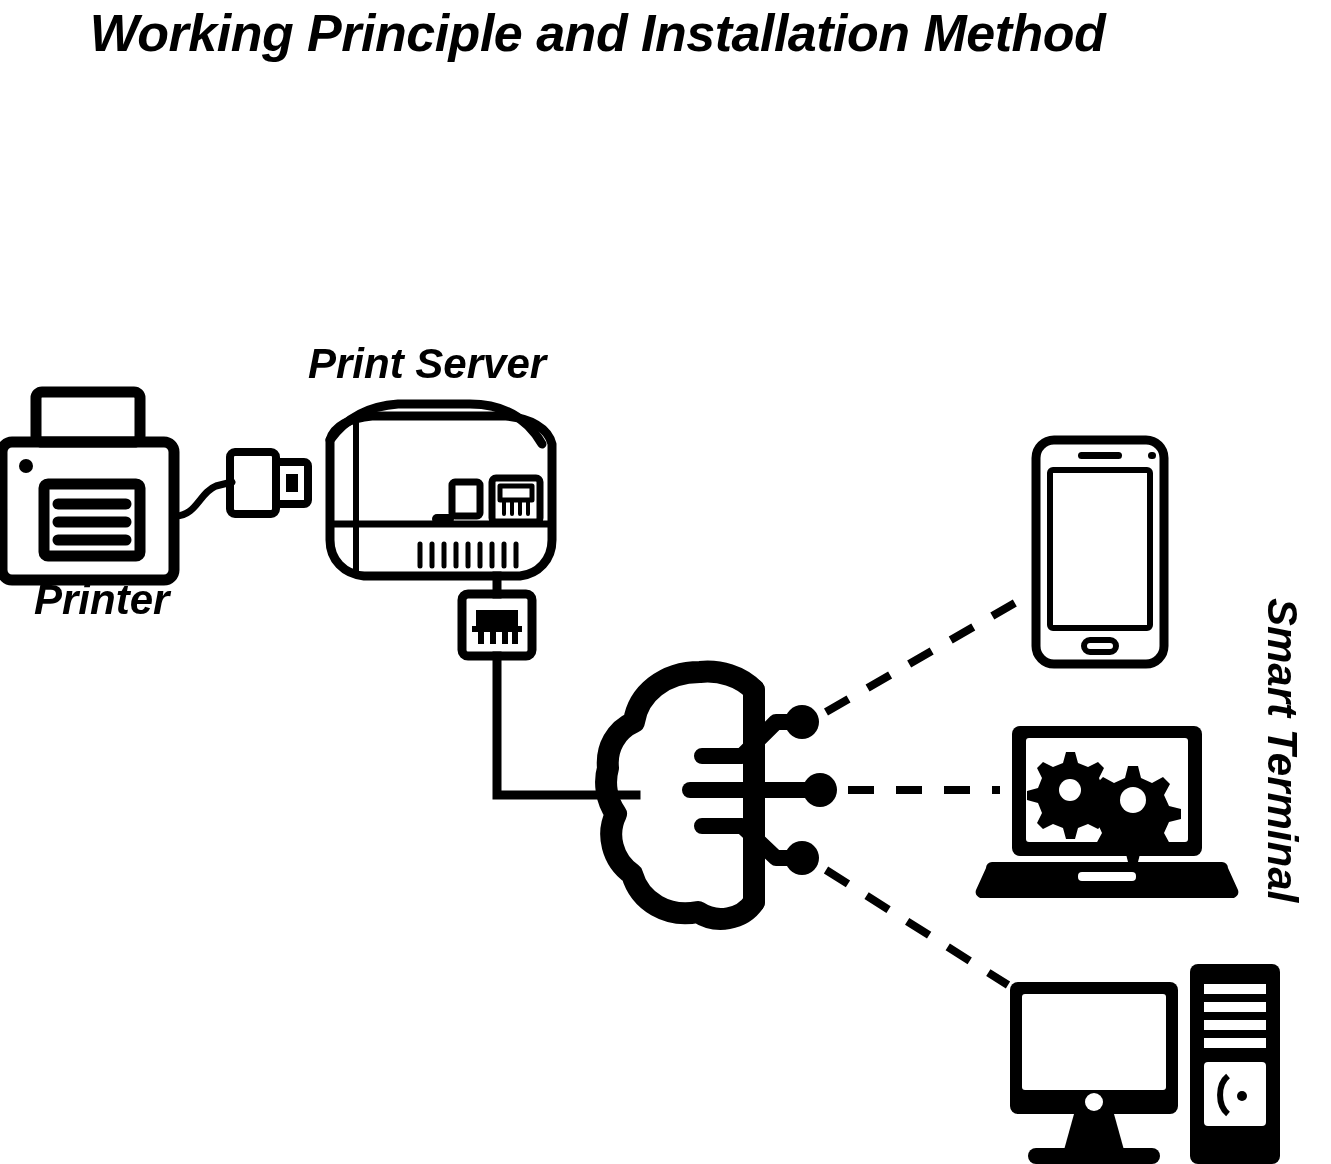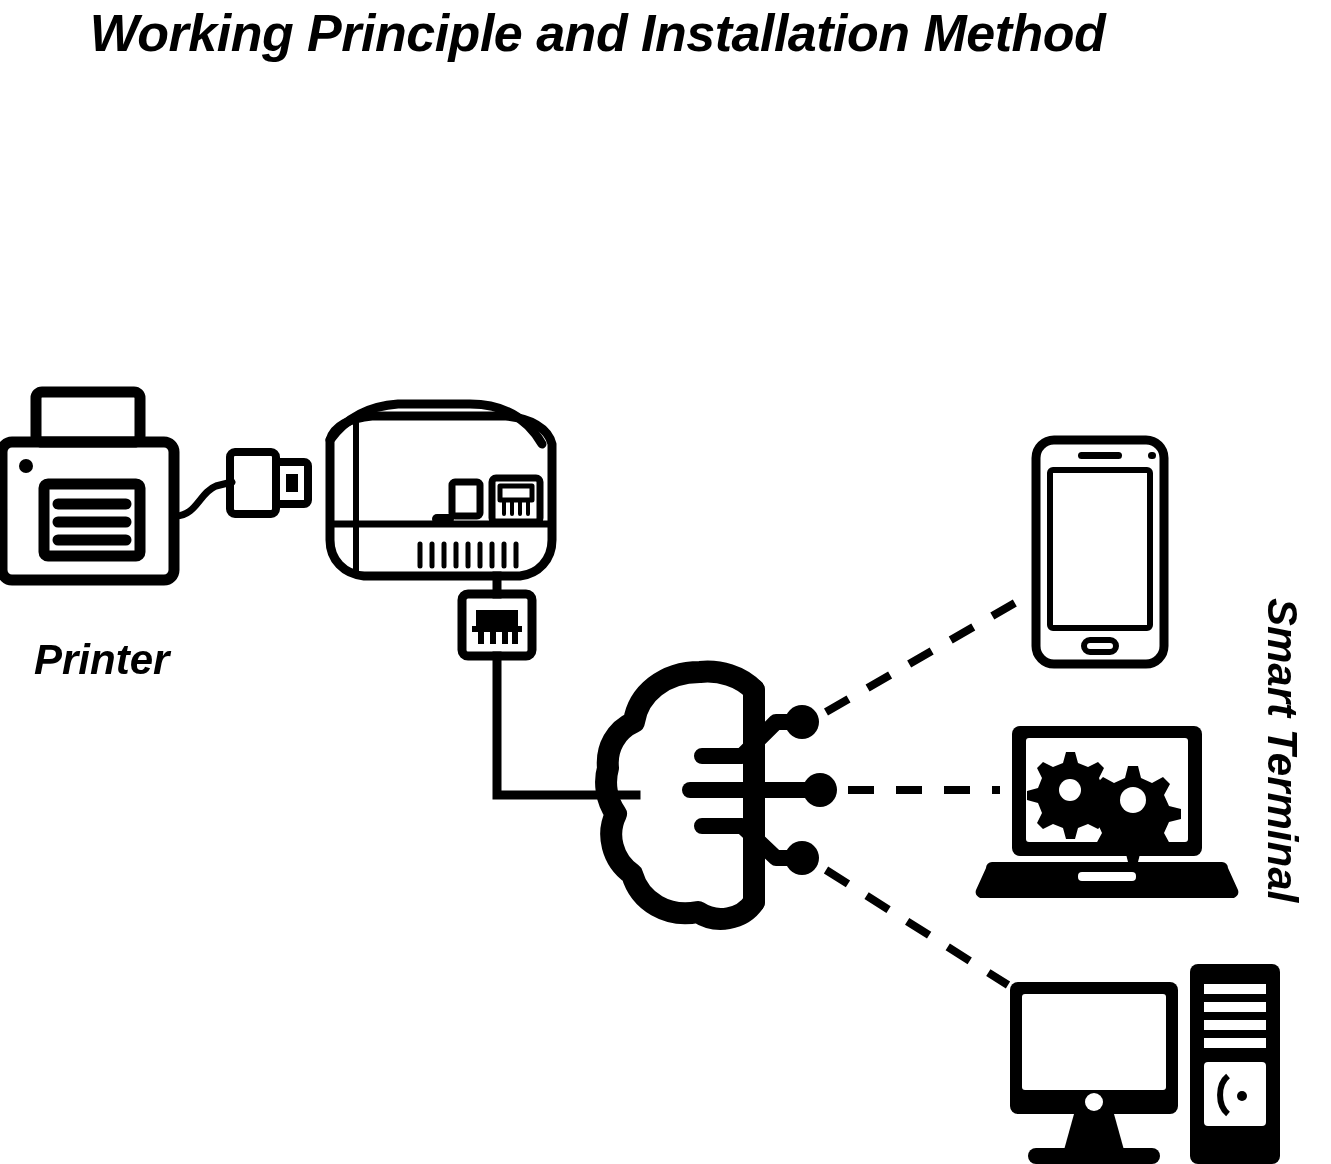--- a/index.html
+++ b/index.html
@@ -52,21 +52,21 @@
     font-style: italic;
     white-space: nowrap;
   }
   .label-print-server {
     left: 308px;
     top: 340px;
     font-size: 42px;
   }
   .label-printer {
     left: 34px;
-    top: 636px;
+    top: 576px;
     font-size: 42px;
     text-align: center;
   }
   .label-smart-terminal {
     left: 1258px;
     top: 598px;
     font-size: 42px;
     writing-mode: vertical-rl;
     text-orientation: mixed;
   }
@@ -233,16 +233,17 @@
         <rect x="1204" y="1020" width="62" height="10"></rect>
         <rect x="1204" y="1038" width="62" height="10"></rect>
       </g>
       <rect x="1204" y="1062" width="62" height="64" rx="4" fill="#ffffff"></rect>
       <path d="M1228 1076 a 16 22 0 0 0 0 38" fill="none" stroke="#000" stroke-width="6"></path>
       <circle cx="1242" cy="1096" r="5" fill="#000"></circle>
     </g>
 
   </svg>
 
+  <div class="label label-print-server">Print Server</div>
   <div class="label label-printer">Printer</div>
   <div class="label label-smart-terminal">Smart Terminal</div>
 
 </div>
 
 </body></html>

